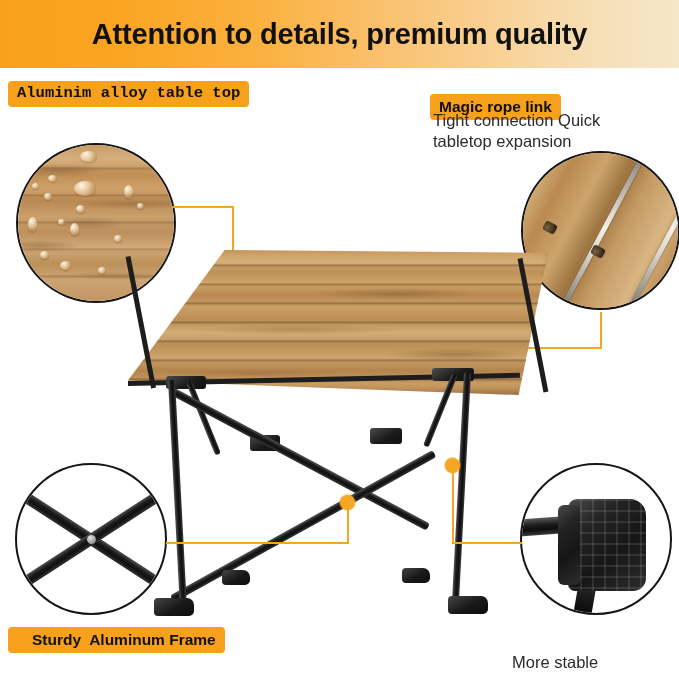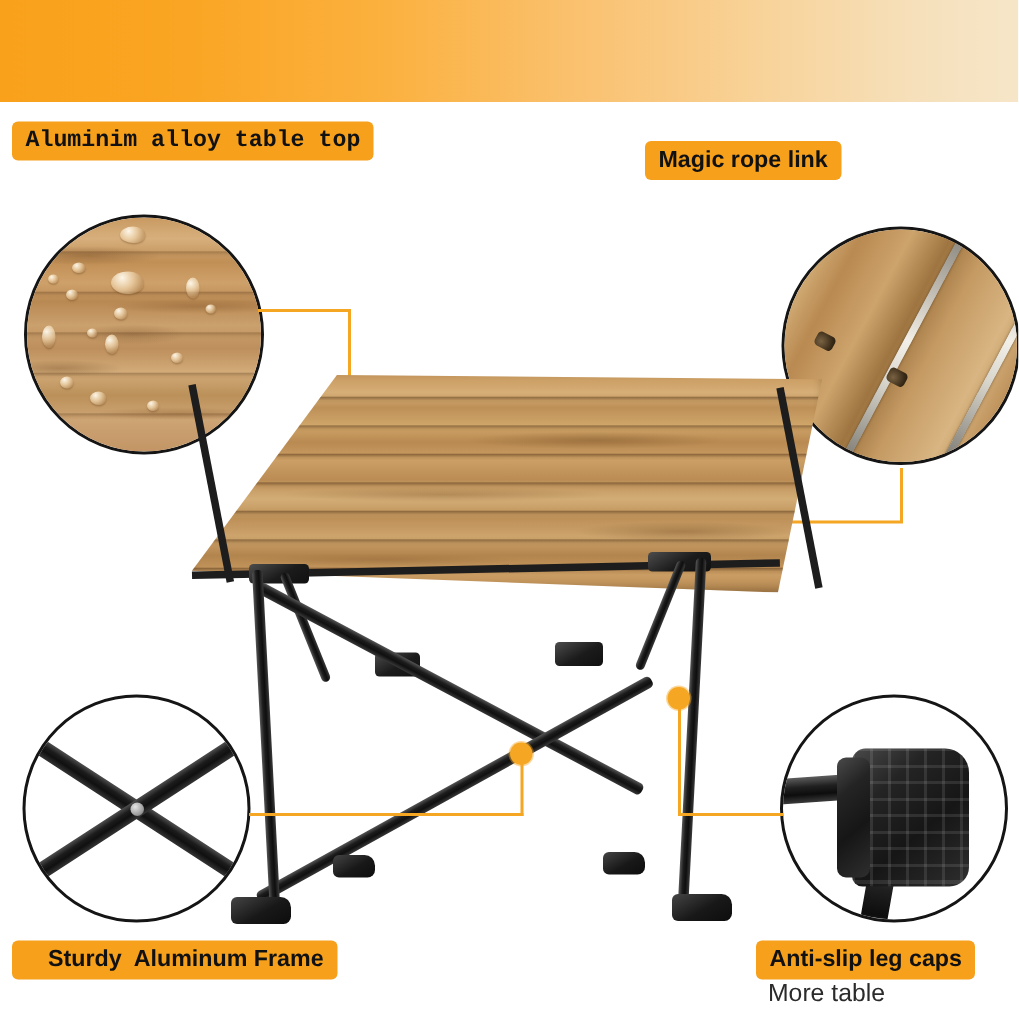--- a/index.html
+++ b/index.html
@@ -267,20 +267,21 @@
     background: linear-gradient(150deg, #4d4d4d, #1b1b1b 55%, #101010);
     border-radius: 3px;
   }
 </style>
 </head>
 <body>
 
 <div id="page">
 
   <div class="header-band"></div>
+  <div class="header-title">Attention to details, premium quality</div>
 
   <div class="badge" id="badge-tl">Aluminim alloy table top</div>
 
   <div class="circle" id="circle-tl">
     <div class="wood-h"></div>
     <div class="grain"></div>
     <div class="droplet" style="left:62px;top:6px;width:17px;height:11px;"></div>
     <div class="droplet" style="left:30px;top:30px;width:9px;height:7px;"></div>
     <div class="droplet" style="left:14px;top:38px;width:7px;height:6px;"></div>
     <div class="droplet" style="left:56px;top:36px;width:22px;height:15px;"></div>
@@ -295,20 +296,22 @@
     <div class="droplet" style="left:22px;top:106px;width:9px;height:8px;"></div>
     <div class="droplet" style="left:42px;top:116px;width:11px;height:9px;"></div>
     <div class="droplet" style="left:80px;top:122px;width:8px;height:7px;"></div>
   </div>
 
   <div class="lead h" style="left:172px;top:206px;width:62px;"></div>
   <div class="lead v" style="left:232px;top:206px;height:75px;"></div>
   <div class="dot" style="left:226px;top:273px;"></div>
 
   <div class="badge" id="badge-tr">Magic rope link</div>
+  <div class="sub" id="sub-tr">Tight connection Quick
+tabletop expansion</div>
 
   <div class="circle" id="circle-tr">
     <div class="wood-d"></div>
     <div class="rail" style="left:-18px;top:72px;width:200px;height:5px;transform:rotate(-62deg);transform-origin:center;"></div>
     <div class="rail" style="left:50px;top:72px;width:200px;height:5px;transform:rotate(-62deg);transform-origin:center;"></div>
     <div class="rope-knob" style="left:22px;top:68px;transform:rotate(-62deg);"></div>
     <div class="rope-knob" style="left:70px;top:92px;transform:rotate(-62deg);"></div>
   </div>
 
   <div class="dot" style="left:460px;top:341px;"></div>
@@ -356,20 +359,19 @@
   <div class="lead h" style="left:166px;top:542px;width:183px;"></div>
 
   <div class="circle" id="circle-br">
     <div class="cap-tube" style="left:-4px;top:52px;width:70px;height:17px;transform:rotate(-4deg);"></div>
     <div class="cap-tube" style="left:54px;top:104px;width:18px;height:60px;transform:rotate(10deg);"></div>
     <div class="cap-body" style="left:46px;top:34px;width:78px;height:92px;">
       <div class="cap-tread"></div>
     </div>
     <div class="cap-body" style="left:36px;top:40px;width:22px;height:80px;border-radius:6px;"></div>
   </div>
-  <div class="badge" id="badge-br">Anti-slip leg caps</div>
-  <div class="sub" id="sub-br">More table</div>
+  <div class="sub" id="sub-br">More stable</div>
 
   <div class="dot" style="left:445px;top:458px;"></div>
   <div class="lead v" style="left:452px;top:465px;height:79px;"></div>
   <div class="lead h" style="left:452px;top:542px;width:70px;"></div>
 
 </div>
 
 </body></html>

